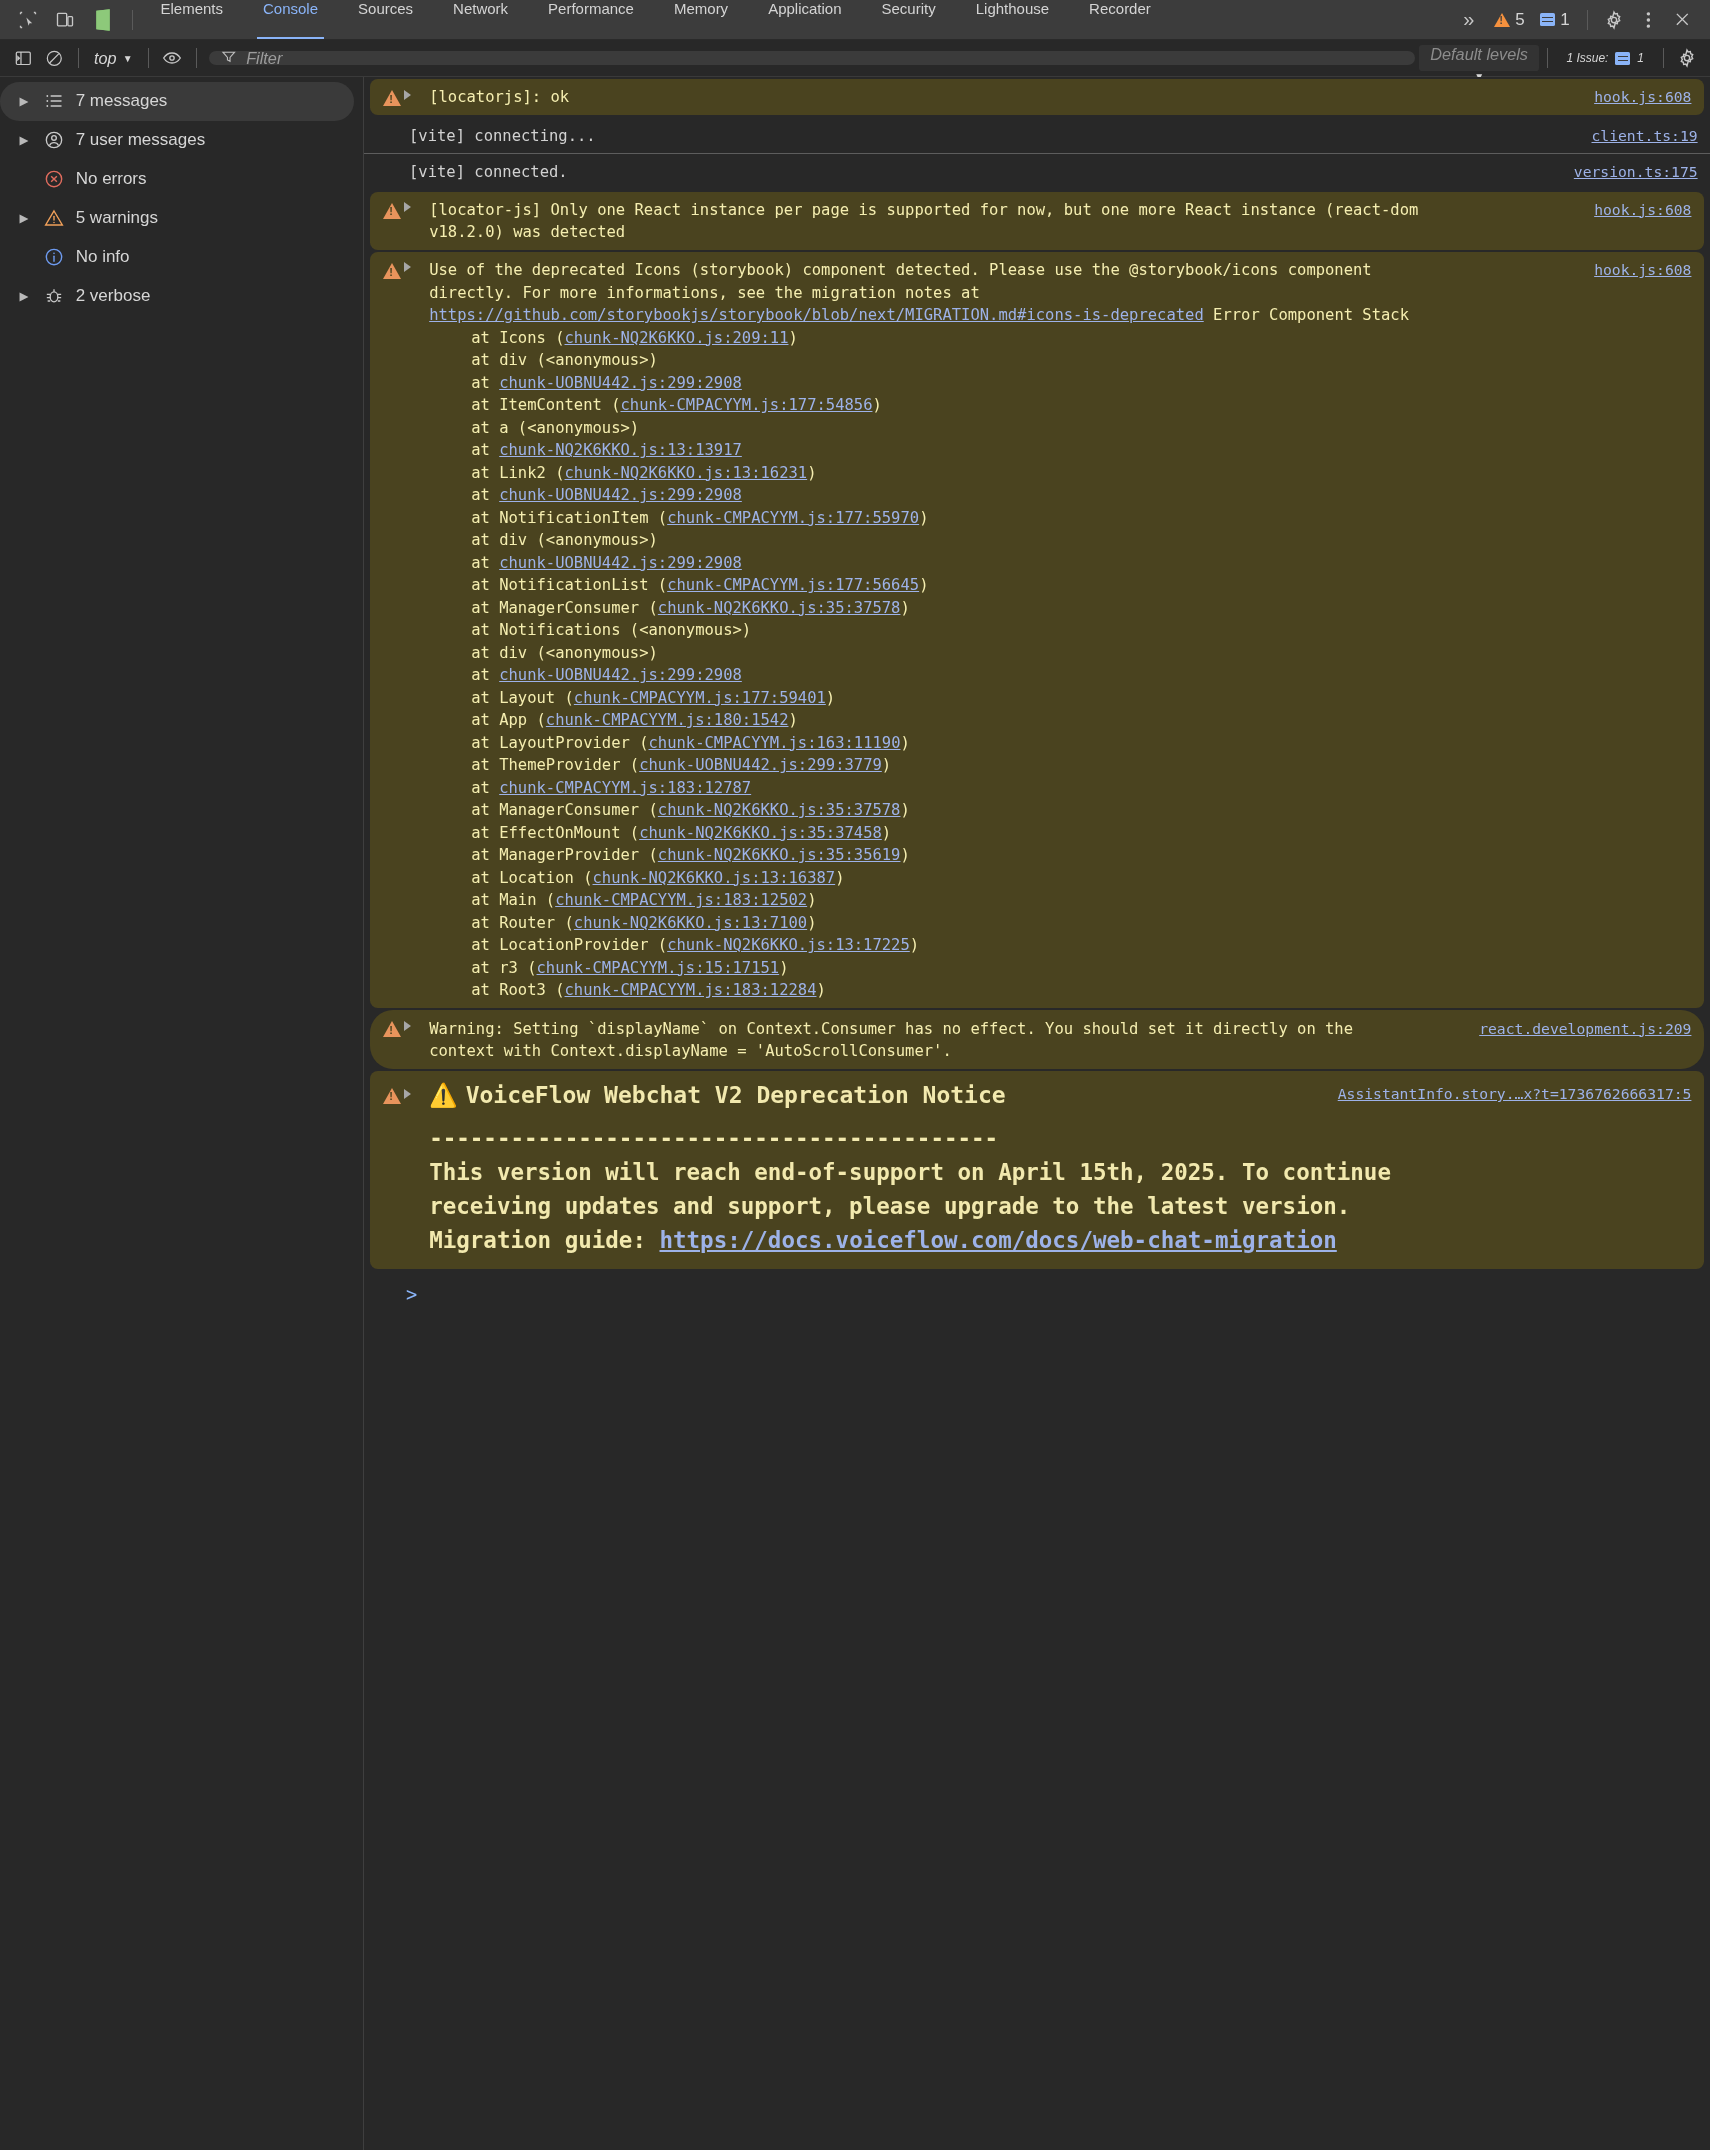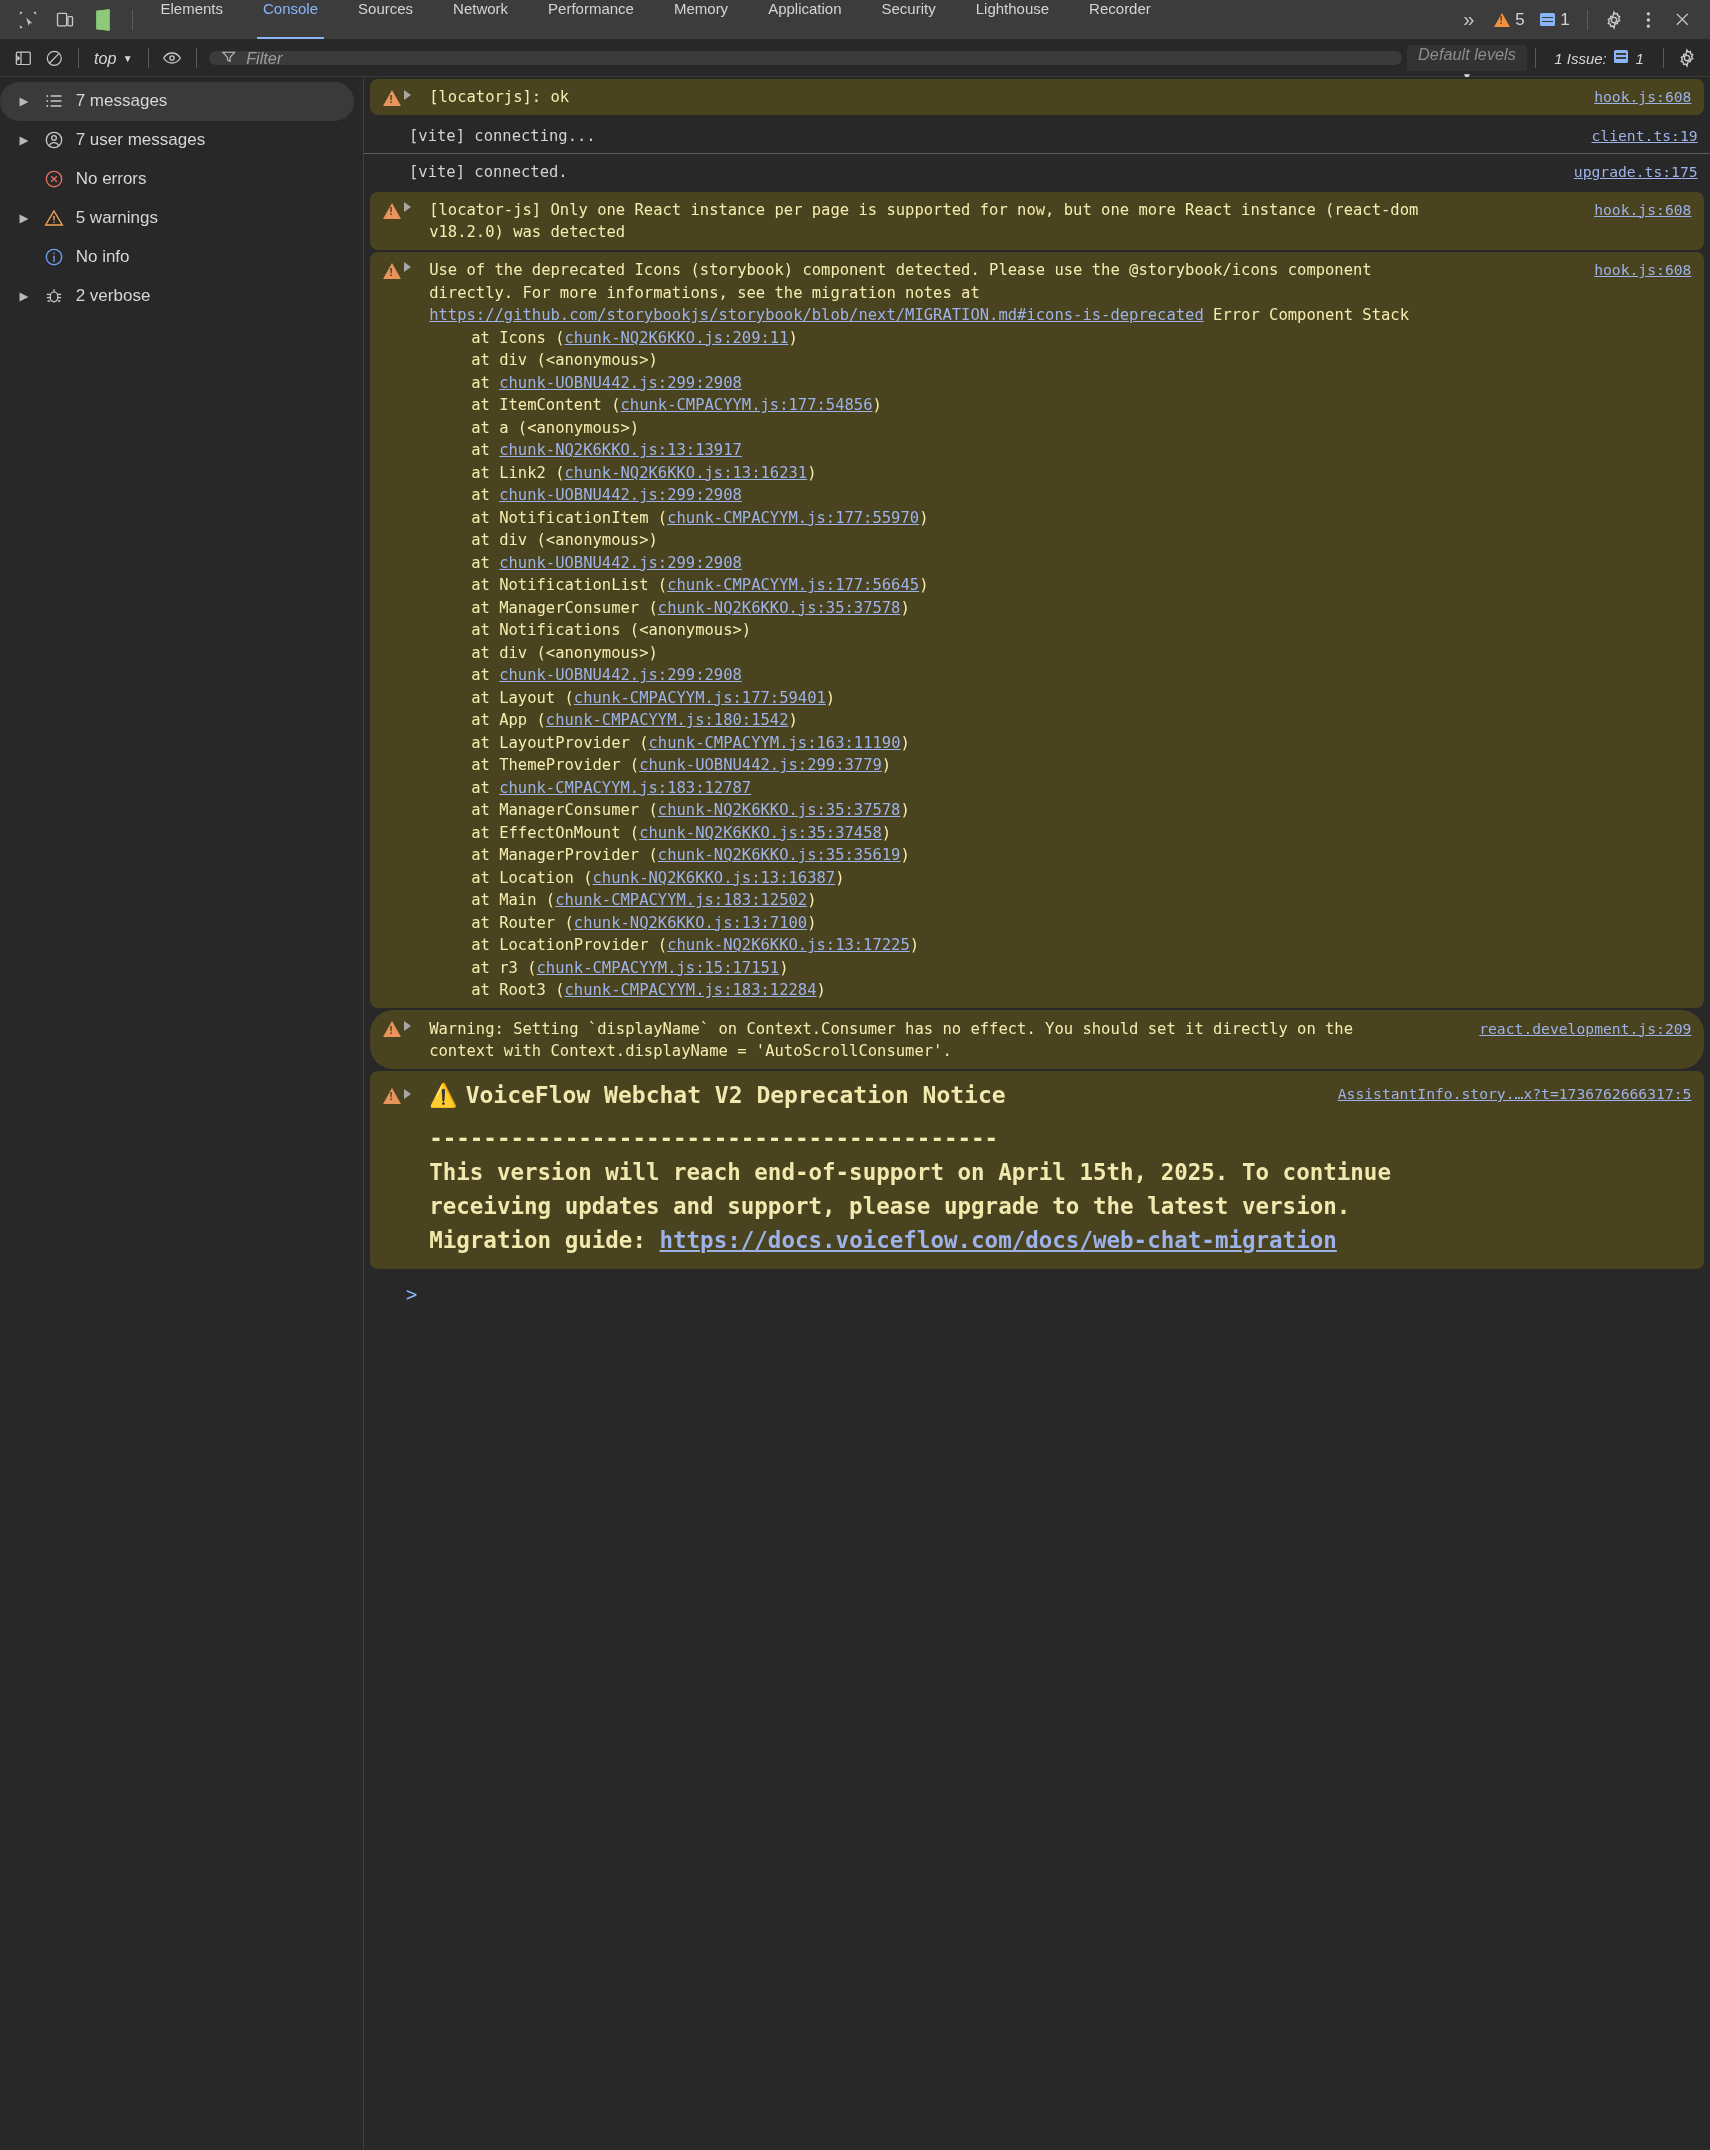--- a/index.html
+++ b/index.html
@@ -85,21 +85,21 @@
     padding: 0 12.4px; gap: 9.3px; margin: 0 4.7px;
     min-width: 0;
   }
   .filter-ph { font-size: 16.3px; color: #9c9c9c; }
   .levels {
     font-size: 16.3px; color: #8c8c8c; padding: 0 11px;
     display:flex; align-items:center; gap:7px; white-space:nowrap;
     background: #333; border-radius: 3.1px; height: 26px; flex-direction: column;
   }
   .issues {
-    font-size: 15px; color: #d6d6d6; display:flex; align-items:flex-start; gap:7px;
+    font-size: 12px; color: #d6d6d6; display:flex; align-items:flex-end; gap:7px;
     padding: 0 11px; white-space: nowrap;
   }
 
   
   .body { display: flex; height: calc(2151px - 40px - 37px); }
   .sidebar {
     width: 364px; flex: 0 0 364px;
     background: #282828;
     border-right: 0.8px solid #3f3f3f;
     padding-top: 4.7px;
@@ -406,21 +406,21 @@
       <a class="srclink" href="#">hook.js:608</a>
     </div>
 
     <div class="msg plain">
       <span>[vite] connecting...</span>
       <a class="srclink" href="#">client.ts:19</a>
     </div>
 
     <div class="msg plain sep">
       <span>[vite] connected.</span>
-      <a class="srclink" href="#">upgrade.ts:175</a>
+      <a class="srclink" href="#">version.ts:175</a>
     </div>
 
     <div class="msg warn" style="padding-right:233px;">
       <span class="warn-ico"></span>
       <span class="arrow"></span>
       <span class="txt">[locator-js] Only one React instance per page is supported for now, but one more React instance (react-dom v18.2.0) was detected</span>
       <a class="srclink" href="#">hook.js:608</a>
     </div>
 
     <div class="msg warn" style="padding-right:178px;">

